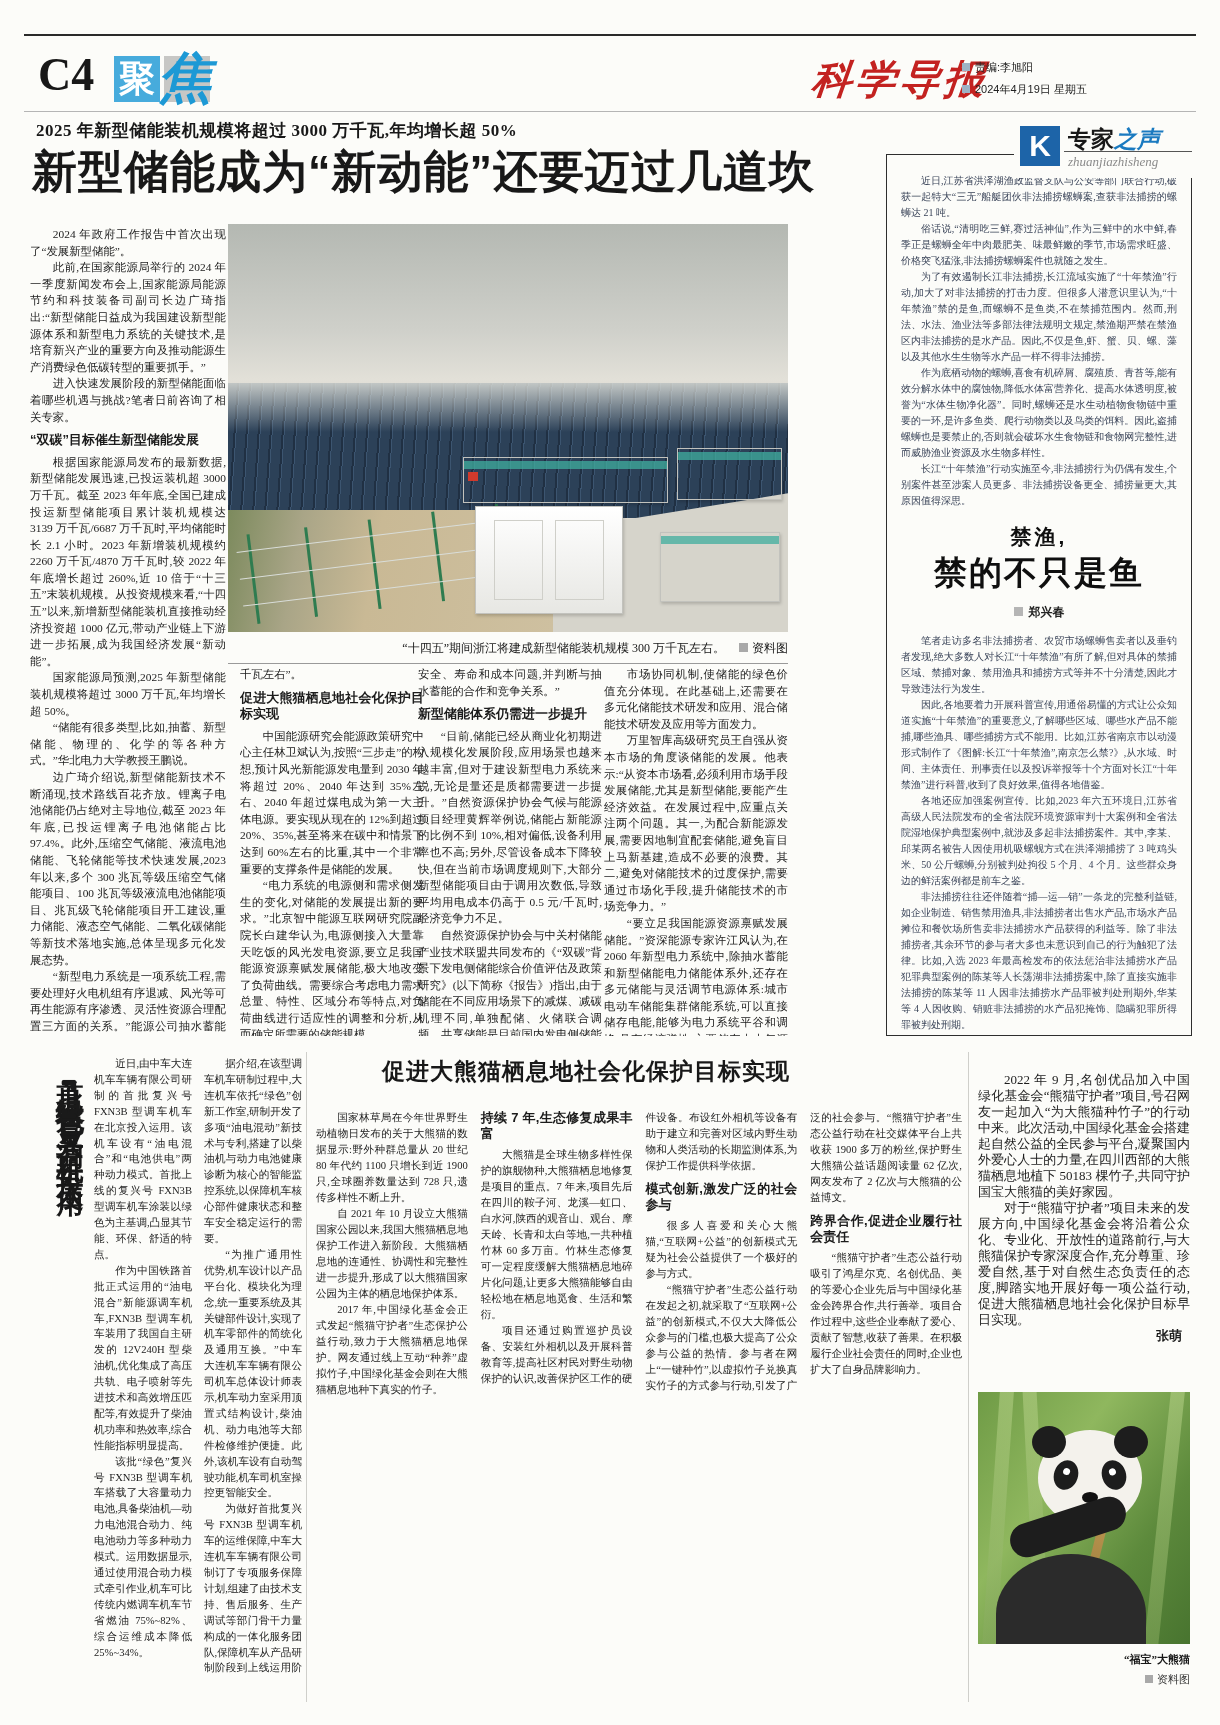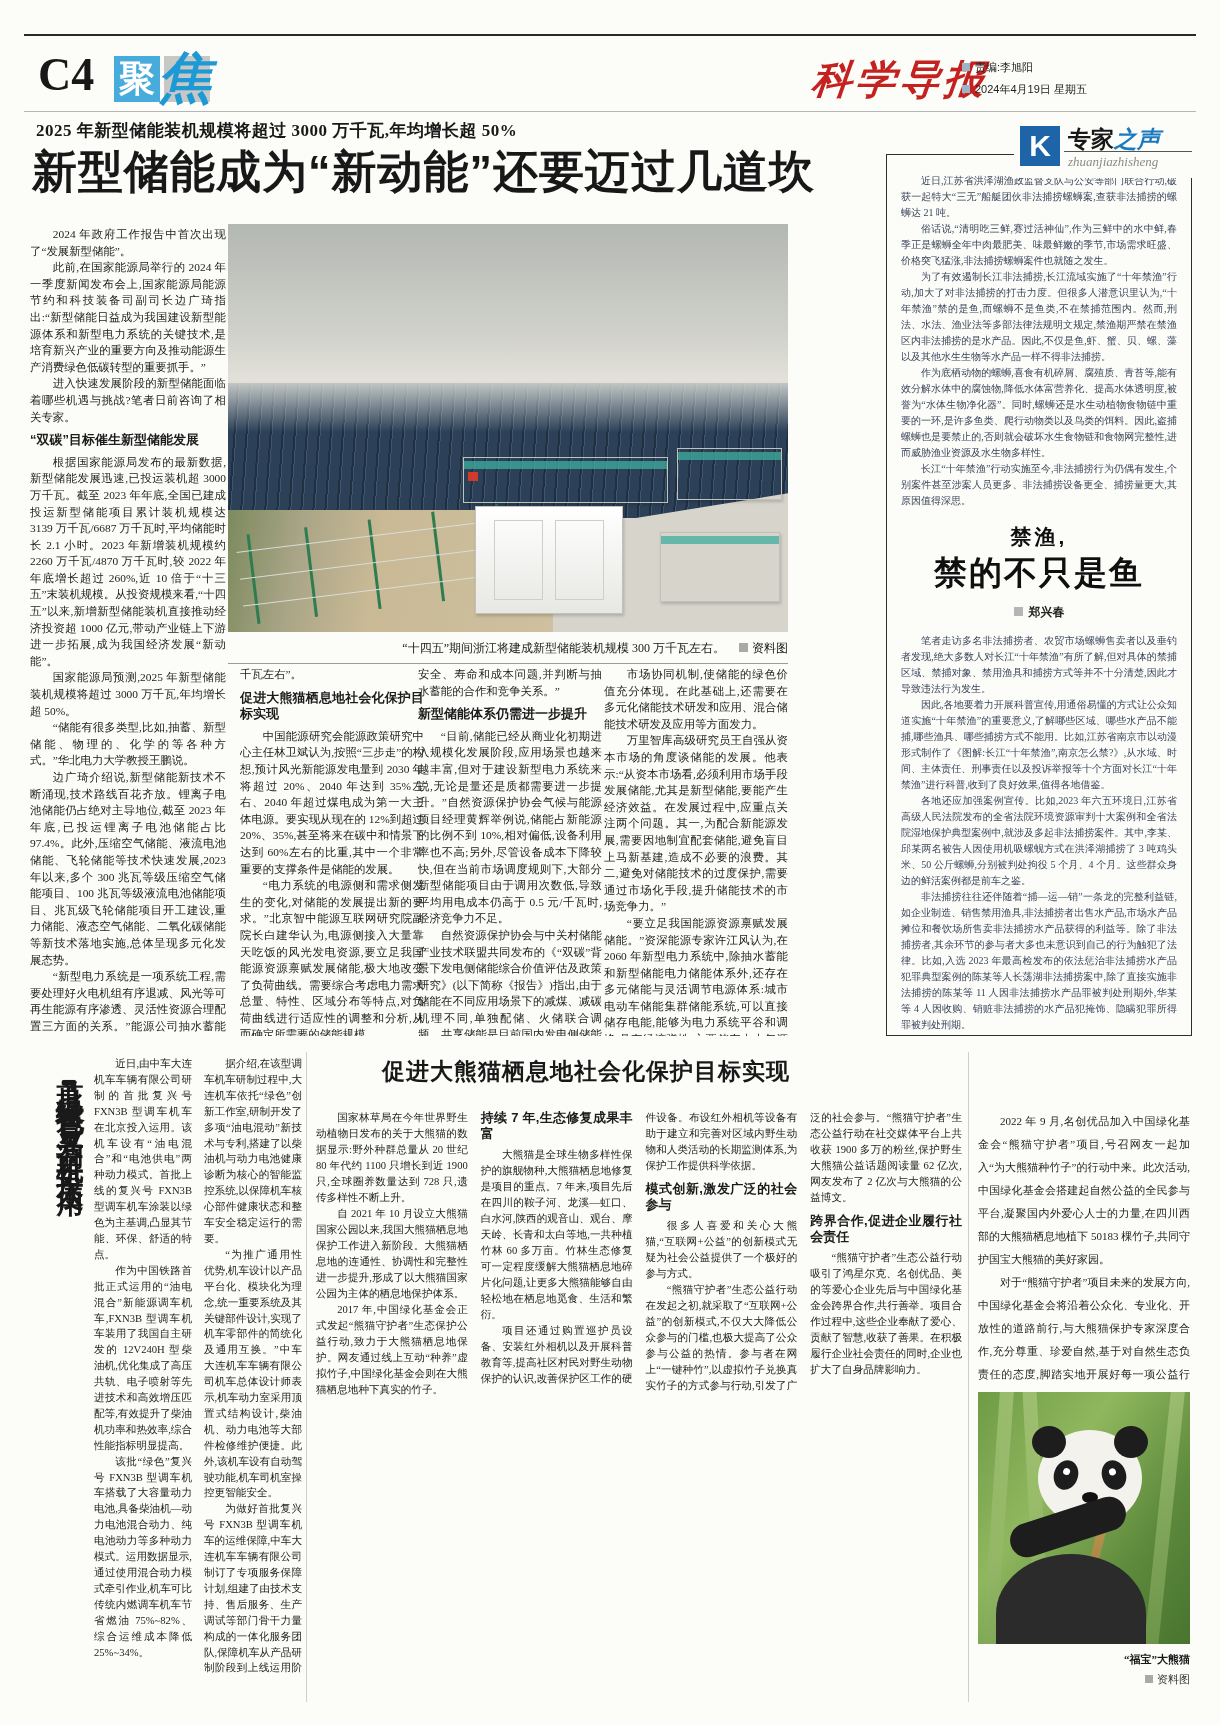--- a/index.html
+++ b/index.html
@@ -89,21 +89,21 @@
                 writing-mode:vertical-rl; text-orientation:upright; font-size:27px; font-weight:bold;
                 font-family:"Liberation Sans","DejaVu Sans",sans-serif; letter-spacing:7px; }
   .train-head .hollow { color:#ffffff; -webkit-text-stroke:1.3px #1a1a1a;
                         text-shadow:0 0 1px #1a1a1a, 0 0 1px #1a1a1a; }
   #train-text { left:94px; top:1056px; width:208px; height:634px; column-count:2; column-gap:12px;
                 font-size:10.6px; line-height:15.9px; }
   .panda-head { position:absolute; left:316px; top:1056px; width:540px; text-align:center; font-size:23px;
                 font-weight:bold; font-family:Liberation Mono, monospace; letter-spacing:1px; }
   #panda-body { left:316px; top:1110px; width:646px; height:598px; column-count:4; column-gap:13px;
                 font-size:10.6px; line-height:16px; }
-  #panda-right { left:978px; top:1110px; width:212px; height:278px; font-size:11px; line-height:23px; }
+  #panda-right { left:978px; top:1072px; width:212px; height:278px; font-size:13px; line-height:16px; }
 
   
   .panda-photo { position:absolute; left:978px; top:1392px; width:212px; height:252px; overflow:hidden;
                  background:linear-gradient(125deg,#6f9b46 0%, #8fb75e 35%, #5d8a3c 70%, #48742f 100%); }
   .bamboo { position:absolute; top:-10px; width:14px; height:120%; background:linear-gradient(#b9d48a,#7fa457); opacity:.55; border-radius:6px; }
   .p-body { position:absolute; left:18px; bottom:-30px; width:150px; height:120px; background:#2b2b2b; border-radius:50% 50% 0 0; }
   .p-head { position:absolute; left:60px; top:38px; width:104px; height:96px; background:#f4f2ec; border-radius:50%; }
   .p-ear { position:absolute; width:34px; height:32px; background:#1d1d1d; border-radius:50%; }
   .p-eye { position:absolute; width:24px; height:30px; background:#1d1d1d; border-radius:50%; }
   .p-pupil { position:absolute; width:7px; height:7px; background:#fff; border-radius:50%; }

